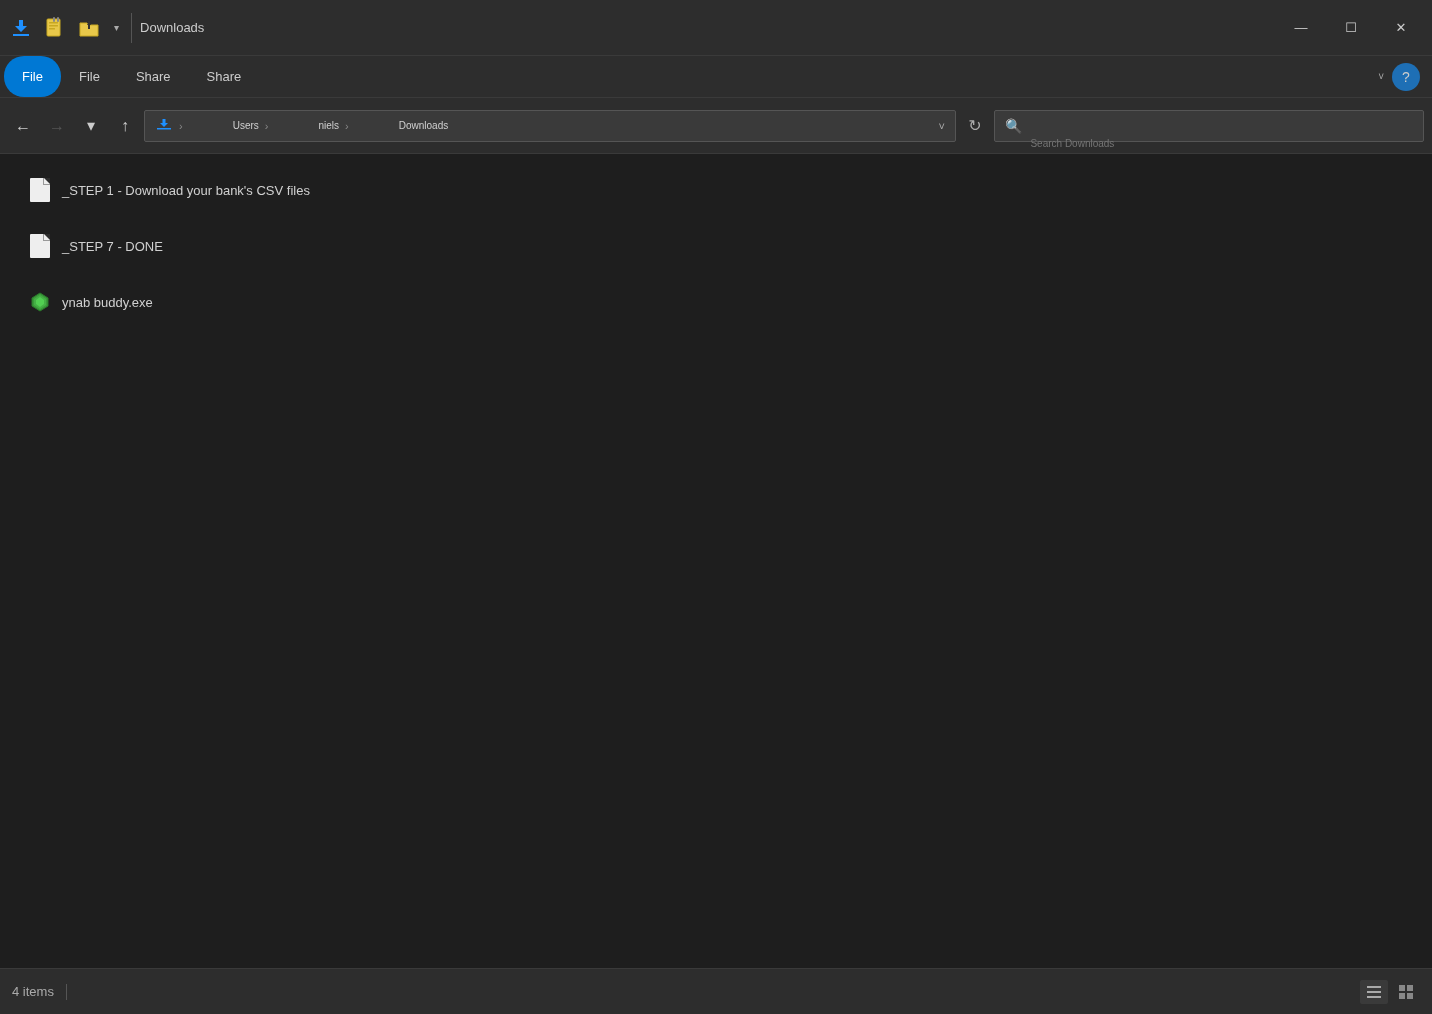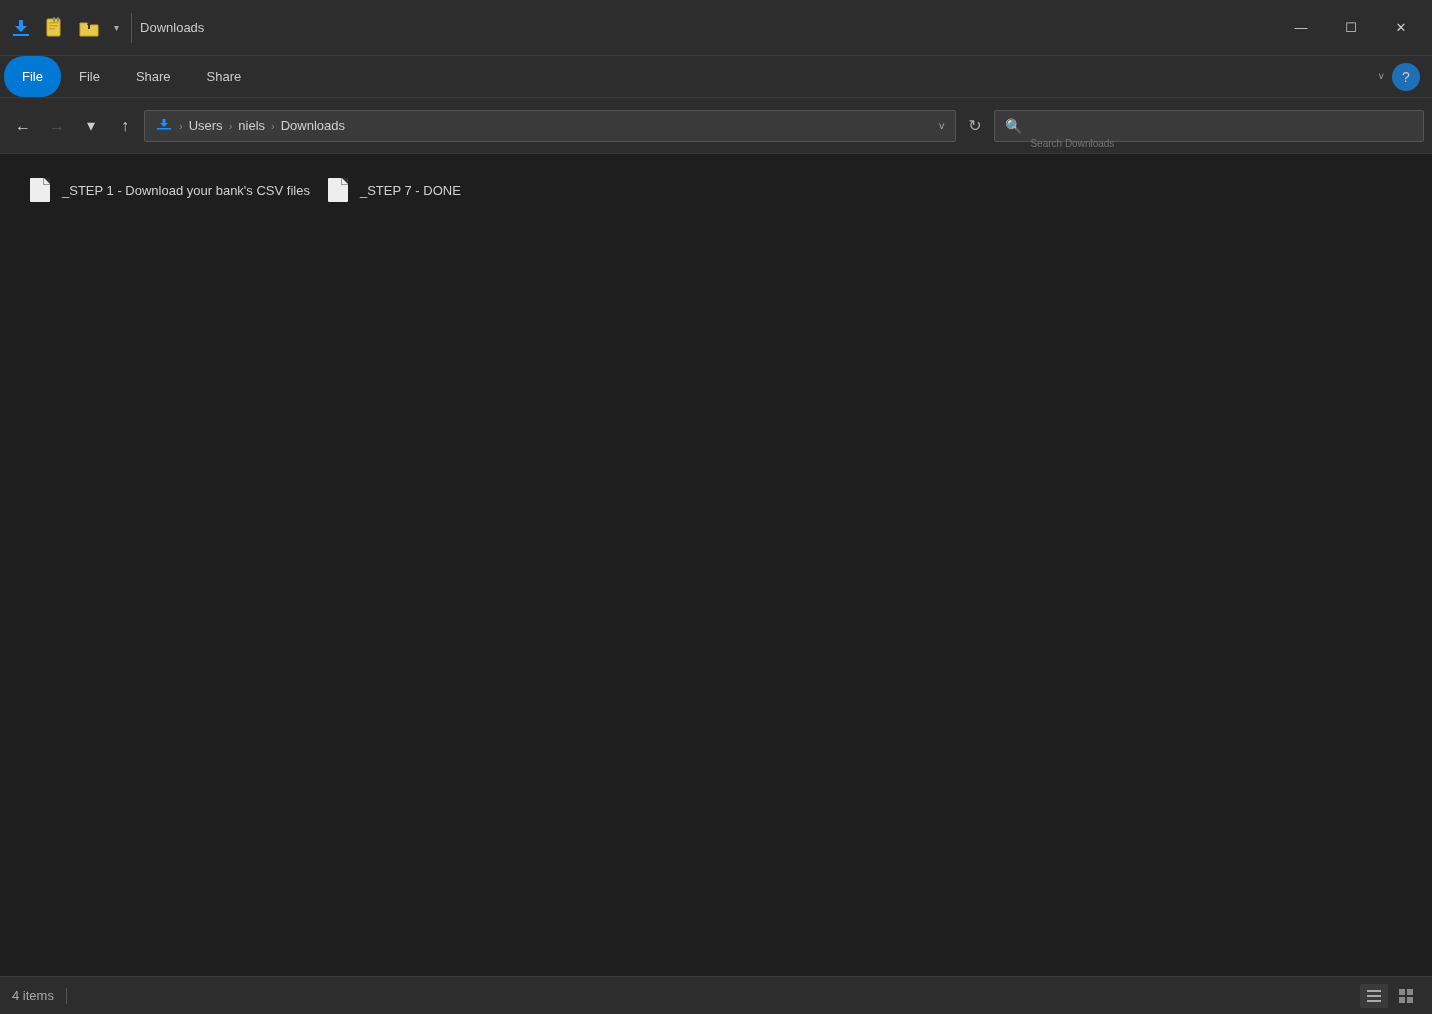--- a/index.html
+++ b/index.html
@@ -160,22 +160,23 @@
       height: 32px;
       border-radius: 2px;
       display: flex;
       align-items: center;
       padding: 0 10px;
       gap: 6px;
       border: 1px solid #555;
     }
     .path-segment {
       color: #d0d0d0;
-      font-size: 13px;
-      cursor: pointer;
+      font-size: 10px;
+      cursor: pointer;
+      margin-left: 44px;
     }
     .path-arrow {
       color: #888;
       font-size: 11px;
     }
     .path-chevron {
       color: #aaa;
       font-size: 11px;
       cursor: pointer;
       margin-left: auto;
@@ -229,22 +230,22 @@
     }
     .group-header {
       color: #aaa;
       font-size: 13px;
       margin-bottom: 10px;
       padding-bottom: 4px;
     }
     .file-list {
       list-style: none;
       display: flex;
-      flex-direction: row;
-      gap: 0;
+      flex-direction: column;
+      gap: 16px;
     }
     .file-item {
       display: flex;
       align-items: center;
       padding: 6px 8px;
       cursor: pointer;
       border-radius: 2px;
       gap: 10px;
     }
     .file-icon {
@@ -290,21 +291,21 @@
       font-size: 13px;
     }
     .gem-shape {
       width: 22px;
       height: 22px;
     }
 
     
     #status-bar {
       background: #2d2d2d;
-      height: 38px;
+      height: 46px;
       display: flex;
       align-items: center;
       padding: 0 12px;
       border-top: 1px solid #3a3a3a;
       gap: 8px;
     }
     .status-text {
       color: #aaa;
       font-size: 13px;
     }
@@ -443,20 +444,31 @@
     </li>
 
 
     <li class="file-item">
       <div class="file-icon">
         <div class="doc-icon"></div>
       </div>
       <span class="file-name">_STEP 7 - DONE</span>
     </li>
 
+    <li class="file-item">
+      <div class="file-icon">
+        <svg class="gem-shape" viewBox="0 0 22 22">
+
+          <polygon points="11,2 19,7 19,15 11,20 3,15 3,7" fill="#3a9a3a" stroke="#2a7a2a" stroke-width="1"></polygon>
+          <polygon points="11,4 17,8 17,14 11,18 5,14 5,8" fill="#4dbf4d" opacity="0.6"></polygon>
+          <polygon points="11,6 15,9 15,13 11,16 7,13 7,9" fill="#66ff66" opacity="0.4"></polygon>
+        </svg>
+      </div>
+      <span class="file-name">ynab buddy.exe</span>
+    </li>
   </ul>
 </div>
 
 <div id="status-bar">
   <span class="status-text">4 items</span>
   <div class="status-divider"></div>
   <div class="status-spacer"></div>
   <div class="view-btns">
     <div class="view-btn active">
 

